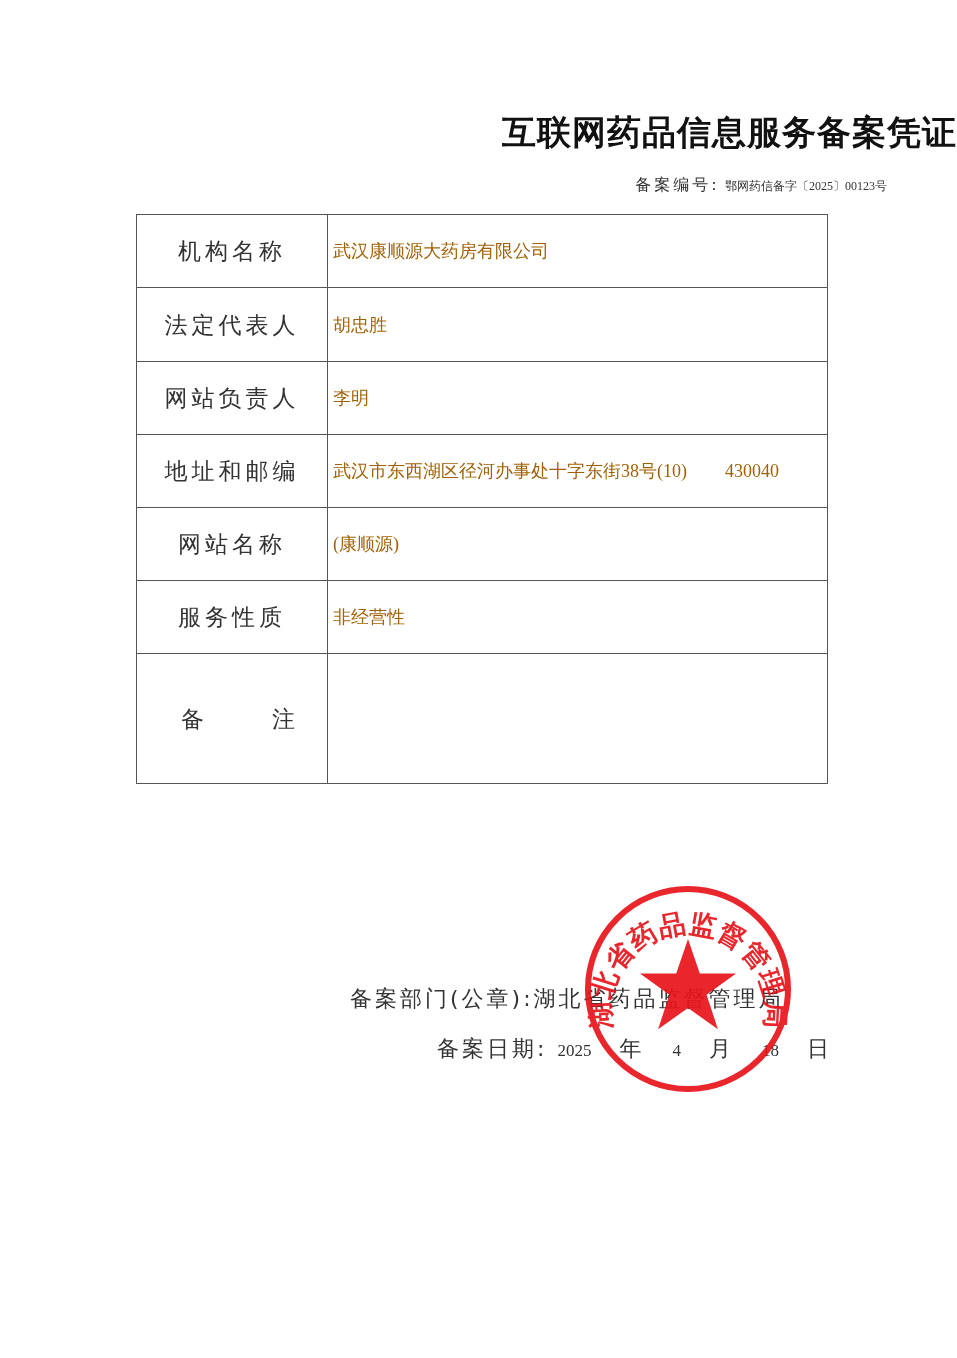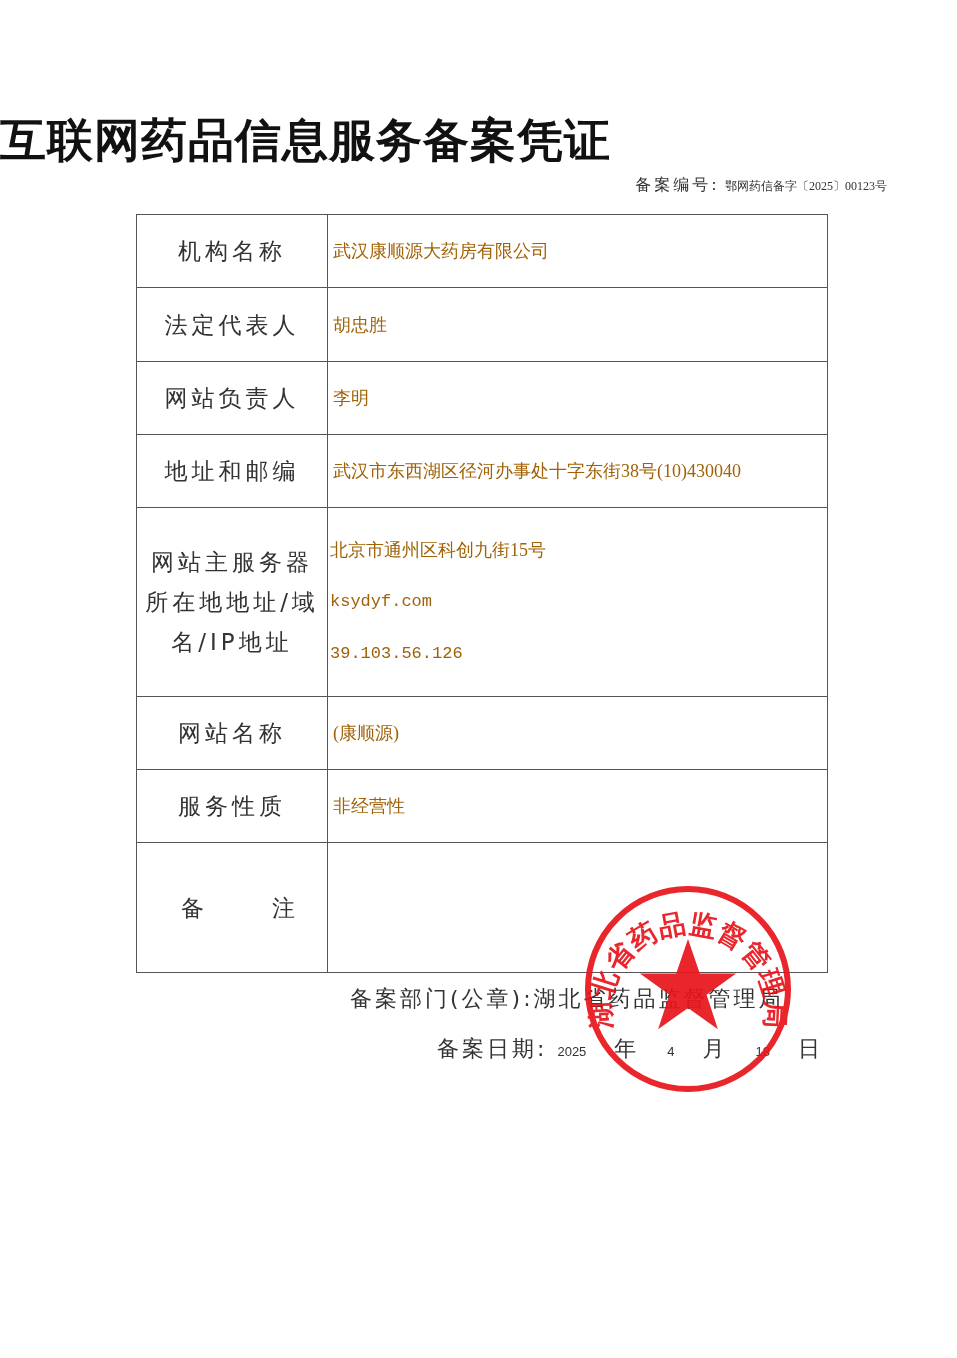--- a/index.html
+++ b/index.html
@@ -1,33 +1,33 @@
 <!DOCTYPE html>
 <html><head>
 <meta charset="utf-8">
 <style>
   html, body { margin: 0; padding: 0; background: #ffffff; }
   body { width: 957px; height: 1358px; position: relative; overflow: hidden; color: #222; font-family: "DejaVu Serif", serif; }
-  .title { position: absolute; left: 0; width: 957px; top: 110px; text-align: left; font-size: 46px; font-weight: bold; color: #111; letter-spacing: 1px; font-family: "DejaVu Serif", serif; }
+  .title { position: absolute; left: 0; width: 957px; top: 110px; text-align: right; font-size: 34px; font-weight: bold; color: #111; letter-spacing: 1px; font-family: "DejaVu Serif", serif; }
   .filing-no { position: absolute; right: 70px; top: 174px; font-size: 17px; color: #333; white-space: nowrap; }
   .filing-no .lbl { font-size: 16px; letter-spacing: 3px; font-family: "DejaVu Sans", sans-serif; color: #333; }
   .filing-no .val { font-size: 12px; font-family: "Liberation Serif", serif; }
 
   table.record { position: absolute; left: 136px; top: 214px; width: 692px; border-collapse: collapse; table-layout: fixed; }
   table.record td { border: 1.5px solid #555; padding: 16px; vertical-align: middle; }
   table.record td.k { width: 158px; text-align: center; font-size: 23px; letter-spacing: 4px; color: #333; font-family: "DejaVu Sans", sans-serif; line-height: 40px; }
   table.record td.v { padding-left: 5px; font-size: 18px; color: #a16207; font-family: "Liberation Serif", serif; }
   .mono { font-family: "Liberation Mono", monospace; font-size: 17px; }
   .srv-line { height: 52px; line-height: 52px; }
-  .zip { }
+  .zip { margin-left: 38px; }
   .remark-key { display: flex; justify-content: space-between; padding: 0 12px 0 28px; }
 
   .footer-dept { position: absolute; left: 350px; top: 984px; font-size: 22px; letter-spacing: 3px; color: #333; font-family: "DejaVu Sans", sans-serif; white-space: nowrap; }
   .footer-date { position: absolute; left: 437px; top: 1034px; font-size: 22px; letter-spacing: 3px; color: #333; font-family: "DejaVu Sans", sans-serif; white-space: nowrap; }
-  .footer-date .num { font-family: Liberation Sans, sans-serif; font-size: 13px; letter-spacing: 0; }
+  .footer-date .num { font-family: Liberation Serif, serif; font-size: 17px; letter-spacing: 0; }
   .gap { display: inline-block; width: 18px; }
 
   .seal { position: absolute; left: 583px; top: 884px; width: 210px; height: 210px; pointer-events: none; opacity: 0.92; }
 </style>
 </head>
 <body>
 
 <div class="title">互联网药品信息服务备案凭证</div>
 
 <div class="filing-no">
@@ -46,28 +46,20 @@
     <td class="v">胡忠胜</td>
   </tr>
   <tr style="height:61px">
     <td class="k">网站负责人</td>
     <td class="v">李明</td>
   </tr>
   <tr style="height:61px">
     <td class="k">地址和邮编</td>
     <td class="v">
       <span>武汉市东西湖区径河办事处十字东街38号(10)</span><span class="zip">430040</span>
-    </td>
-  </tr>
-  <tr style="height:163px">
-    <td class="k" style="padding:0 8px; line-height:40px;">网站主服务器所在地地址/域名/IP地址</td>
-    <td class="v" style="padding-left:2px;">
-      <div class="srv-line">北京市通州区科创九街15号</div>
-      <div class="srv-line mono">ksydyf.com</div>
-      <div class="srv-line mono">39.103.56.126</div>
     </td>
   </tr>
   <tr style="height:60px">
     <td class="k">网站名称</td>
     <td class="v">(康顺源)</td>
   </tr>
   <tr style="height:61px">
     <td class="k">服务性质</td>
     <td class="v">非经营性</td>
   </tr>

